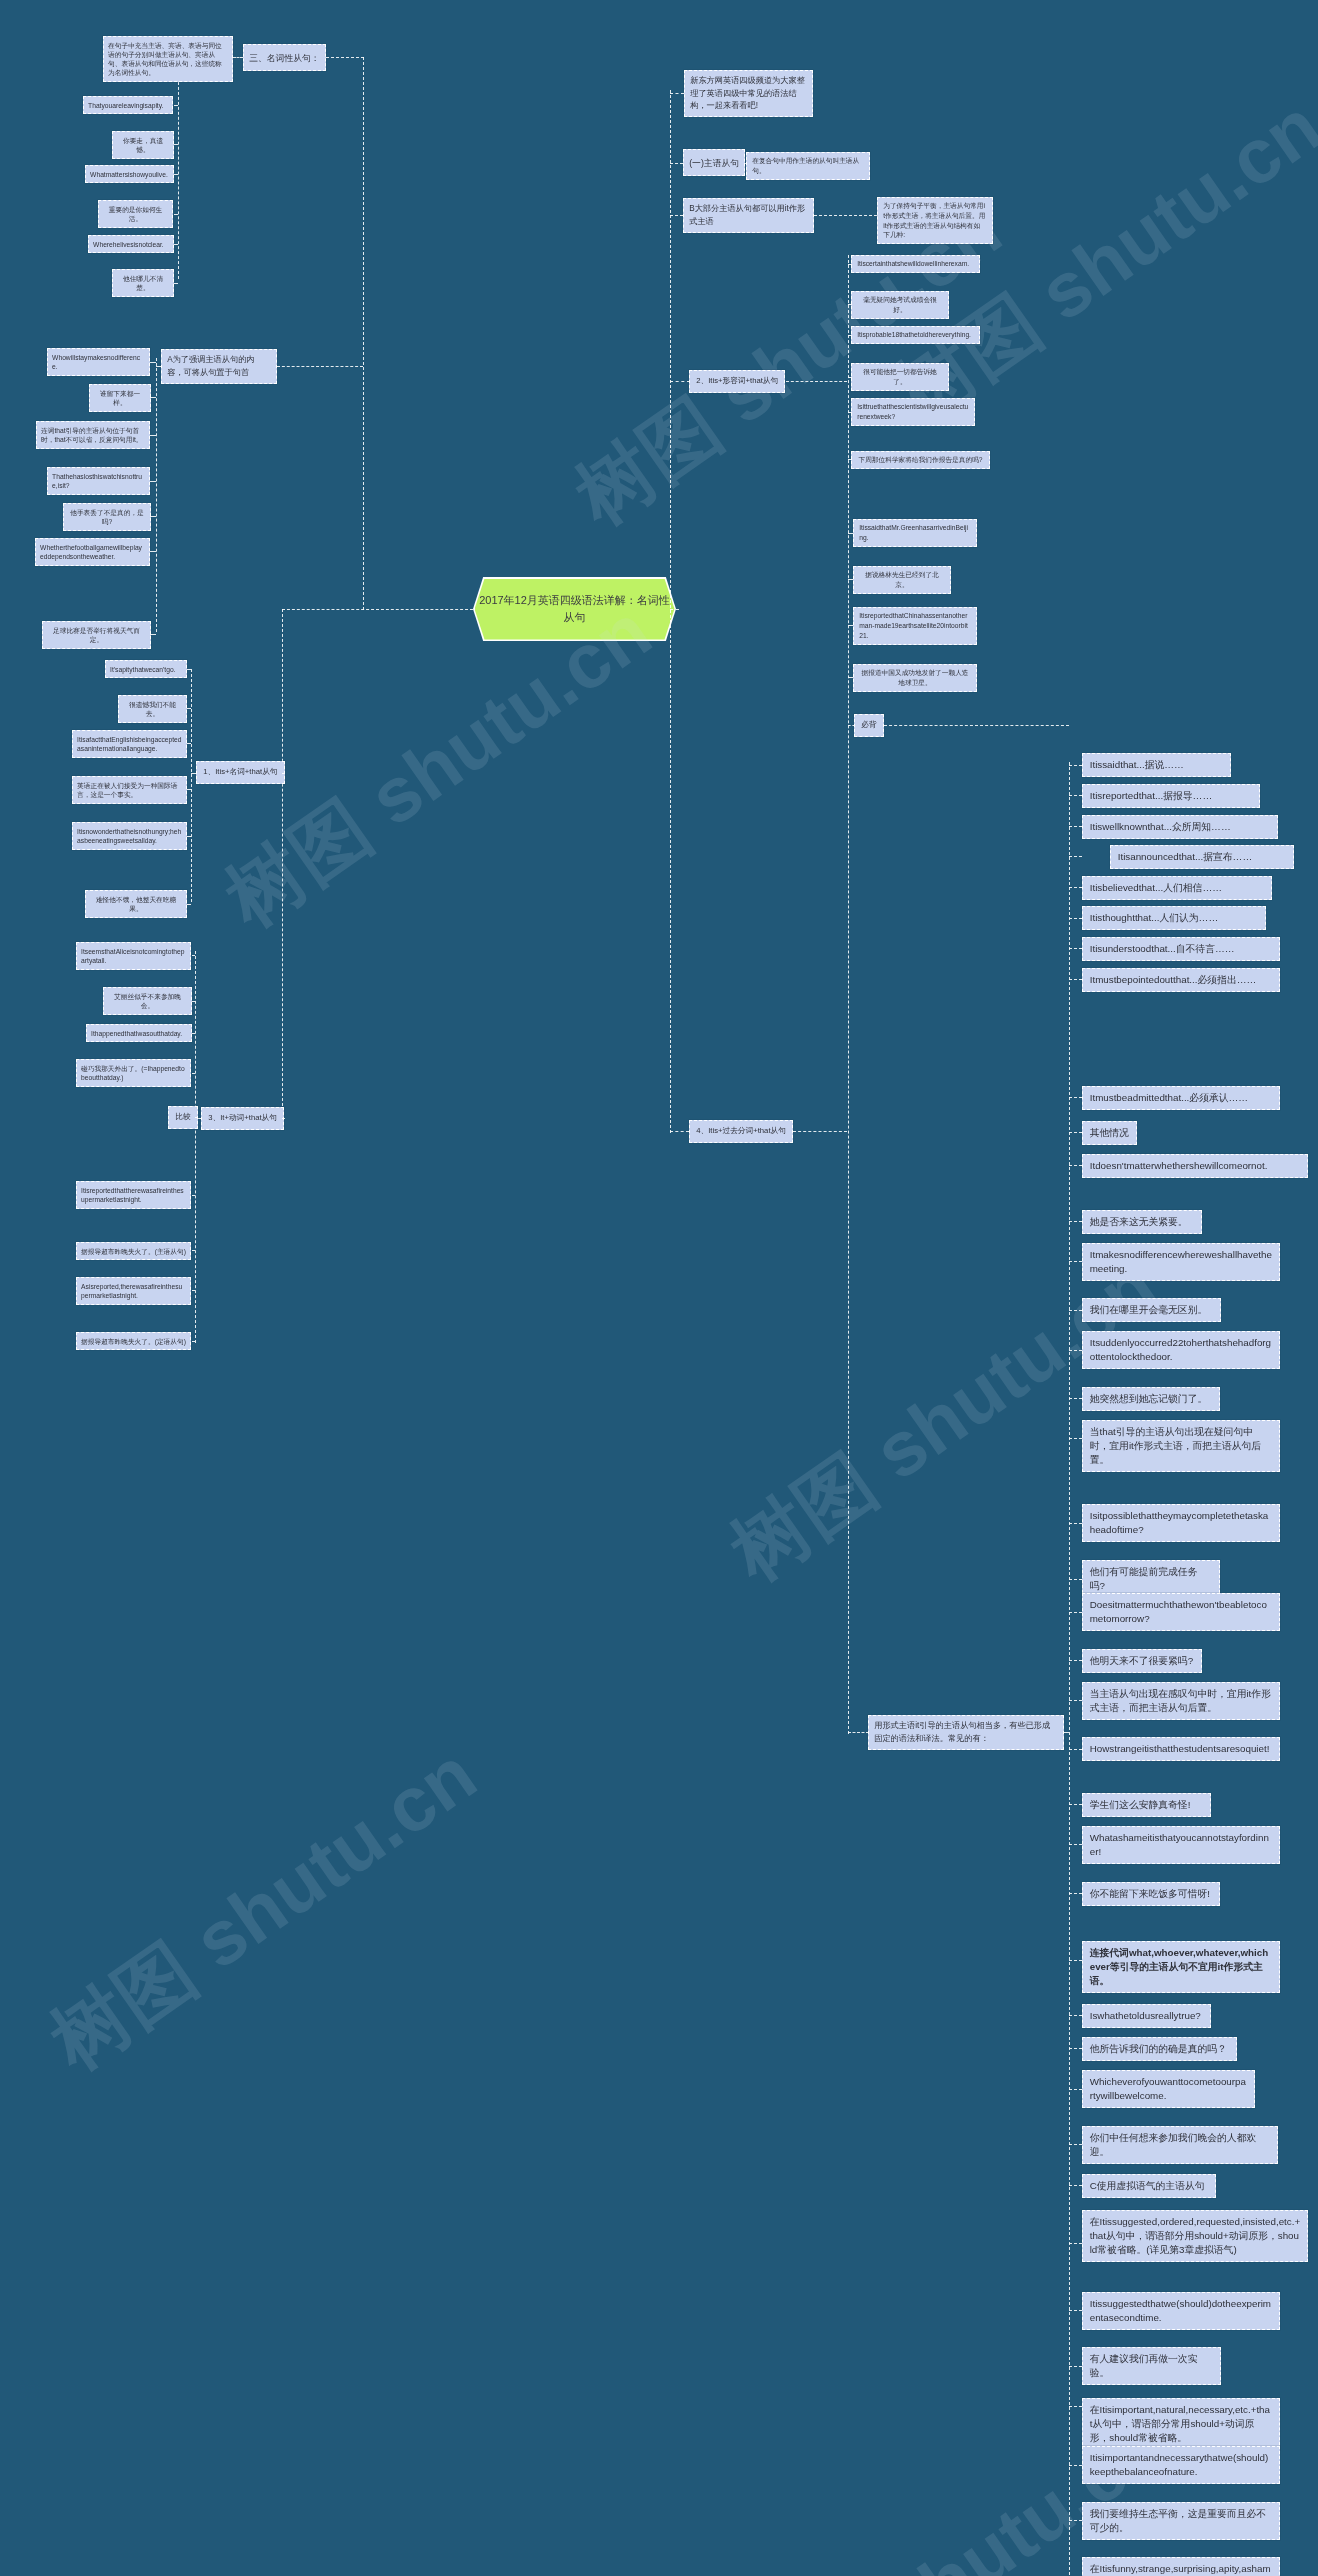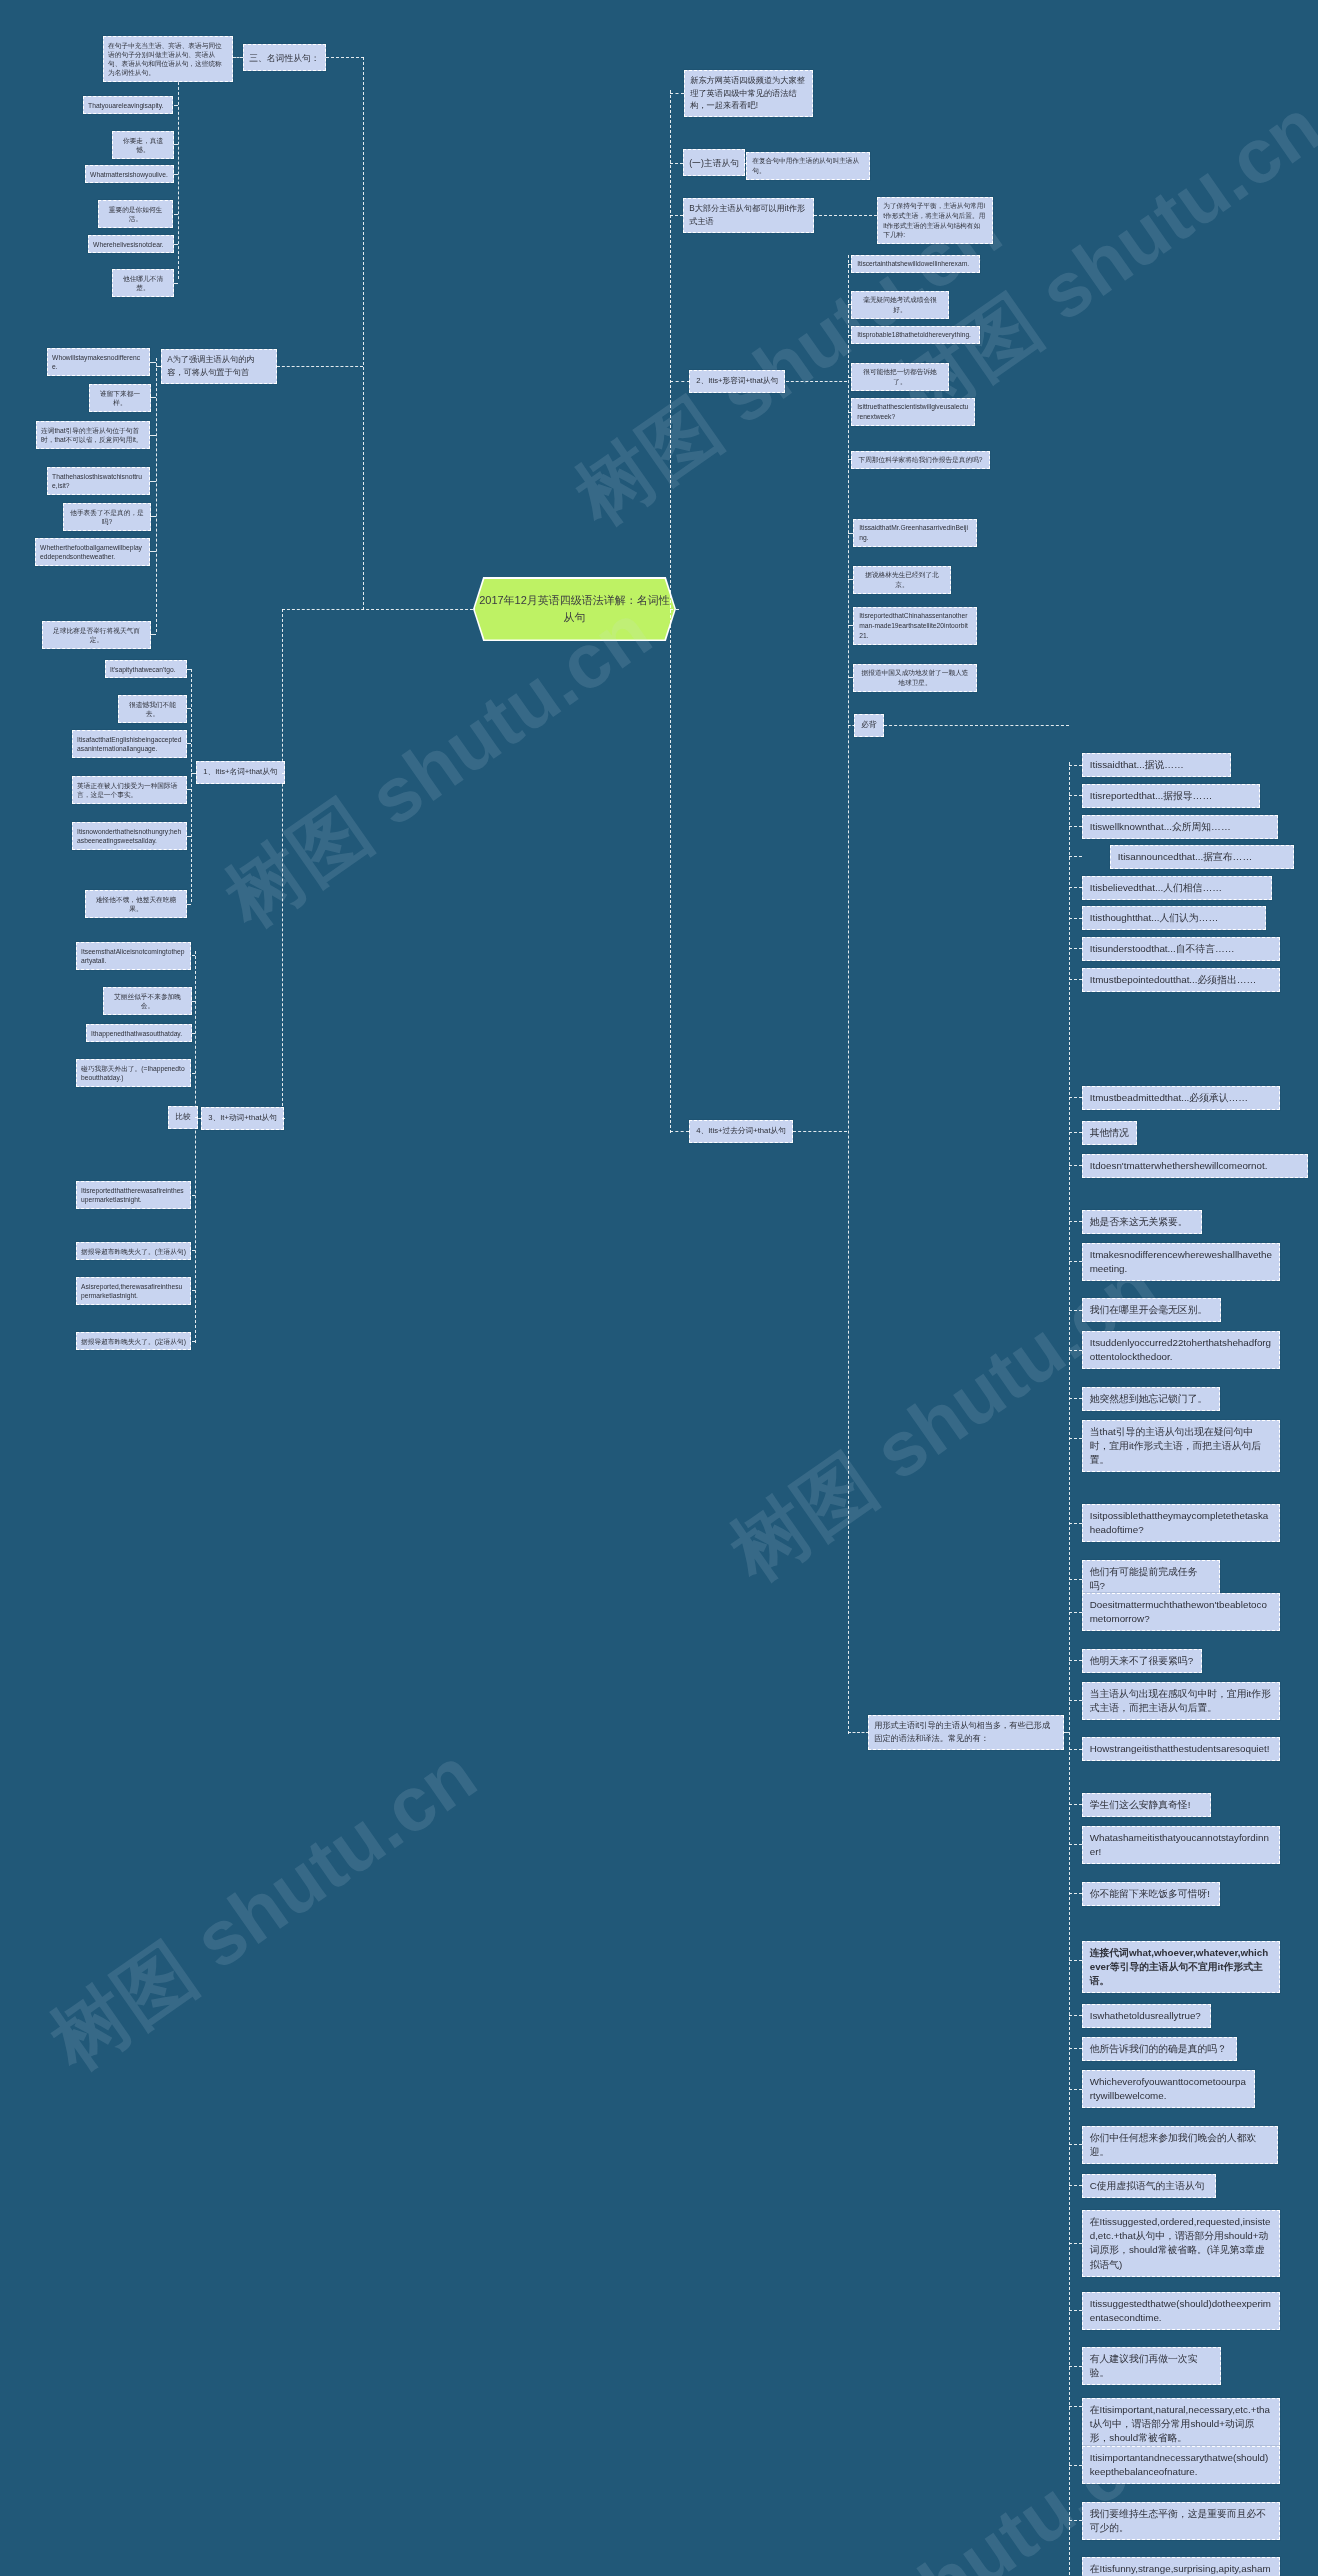--- a/index.html
+++ b/index.html
@@ -231,21 +231,21 @@
     <div class="box big" style="left: 1082px; top: 2004px; width: 129px;">Iswhathetoldusreallytrue?</div>
     <div class="hline" style="left: 1069px; width: 13px; top: 2015px;"></div>
     <div class="box big" style="left: 1082px; top: 2037px; width: 155px;">他所告诉我们的的确是真的吗？</div>
     <div class="hline" style="left: 1069px; width: 13px; top: 2048px;"></div>
     <div class="box big" style="left: 1082px; top: 2070px; width: 173px;">Whicheverofyouwanttocometoourpartywillbewelcome.</div>
     <div class="hline" style="left: 1069px; width: 13px; top: 2089px;"></div>
     <div class="box big" style="left: 1082px; top: 2126px; width: 196px;">你们中任何想来参加我们晚会的人都欢迎。</div>
     <div class="hline" style="left: 1069px; width: 13px; top: 2144px;"></div>
     <div class="box big" style="left: 1082px; top: 2174px; width: 134px;">C使用虚拟语气的主语从句</div>
     <div class="hline" style="left: 1069px; width: 13px; top: 2185px;"></div>
-    <div class="box big" style="left: 1082px; top: 2210px; width: 198px;">在Itissuggested,ordered,requested,insisted,etc.+that从句中，谓语部分用should+动词原形，should常被省略。(详见第3章虚拟语气)</div>
+    <div class="box big" style="left: 1082px; top: 2210px; width: 226px;">在Itissuggested,ordered,requested,insisted,etc.+that从句中，谓语部分用should+动词原形，should常被省略。(详见第3章虚拟语气)</div>
     <div class="hline" style="left: 1069px; width: 13px; top: 2243px;"></div>
     <div class="box big" style="left: 1082px; top: 2292px; width: 198px;">Itissuggestedthatwe(should)dotheexperimentasecondtime.</div>
     <div class="hline" style="left: 1069px; width: 13px; top: 2310px;"></div>
     <div class="box big" style="left: 1082px; top: 2347px; width: 139px;">有人建议我们再做一次实验。</div>
     <div class="hline" style="left: 1069px; width: 13px; top: 2366px;"></div>
     <div class="box big" style="left: 1082px; top: 2380px; width: 198px; margin-top: 18px;">在Itisimportant,natural,necessary,etc.+that从句中，谓语部分常用should+动词原形，should常被省略。</div>
     <div class="hline" style="left: 1069px; width: 13px; top: 2406px;"></div>
     <div class="box big" style="left: 1082px; top: 2446px; width: 198px;">Itisimportantandnecessarythatwe(should)keepthebalanceofnature.</div>
     <div class="hline" style="left: 1069px; width: 13px; top: 2465px;"></div>
     <div class="box big" style="left: 1082px; top: 2502px; width: 198px;">我们要维持生态平衡，这是重要而且必不可少的。</div>

